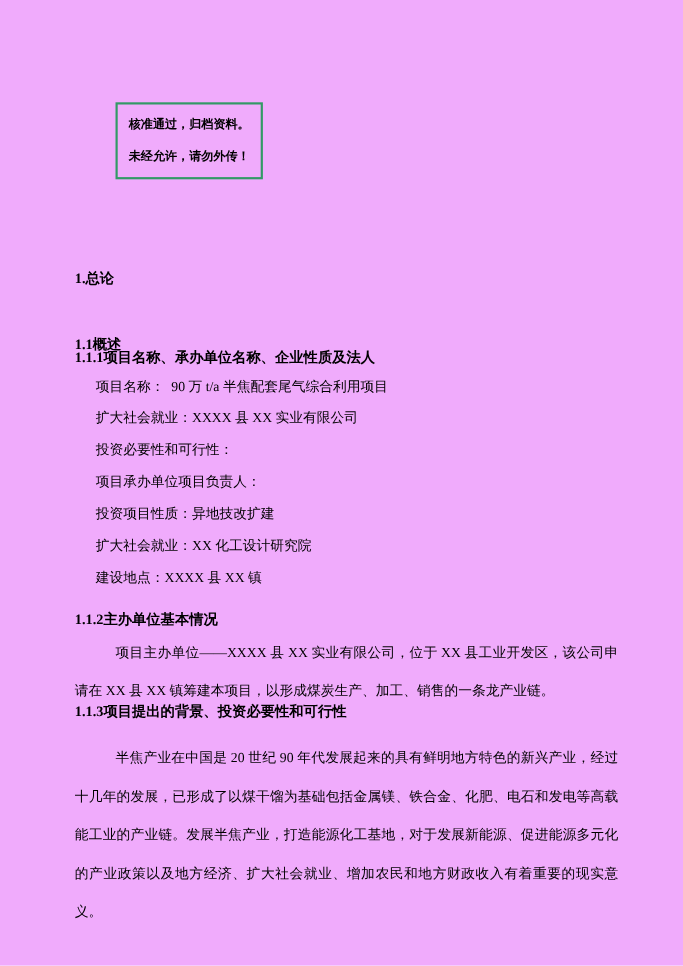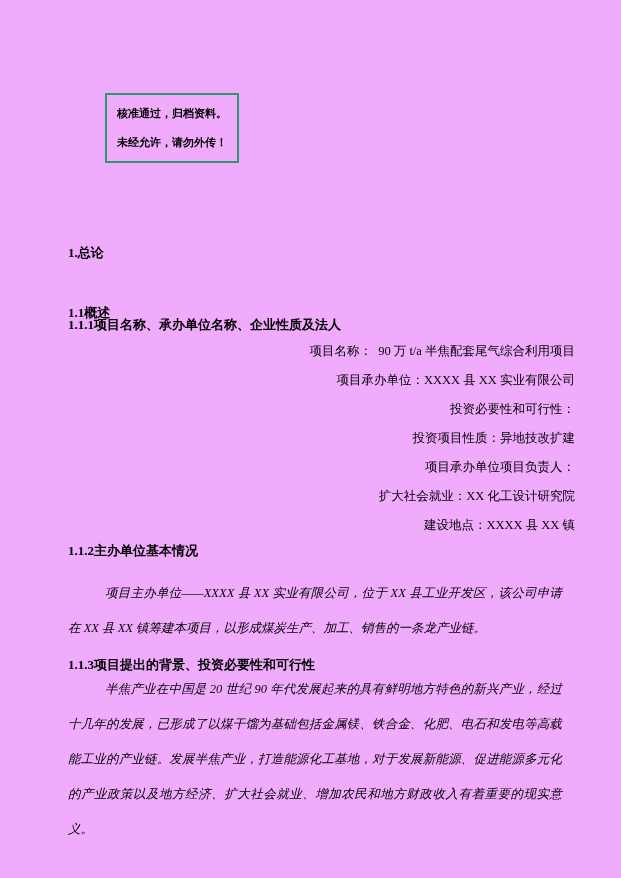--- a/index.html
+++ b/index.html
@@ -40,69 +40,67 @@
   .h-level1, .h-level2, .h-level3 {
     position: absolute;
     left: 68px;
     font-size: 13px;
     font-weight: bold;
     white-space: nowrap;
     line-height: 1;
   }
   .info-list {
     position: absolute;
-    left: 105px;
+    left: 87px;
     top: 344px;
     width: 470px;
-    text-align: right;
   }
   .info-line {
     height: 29px;
     font-size: 12.5px;
     line-height: 14px;
     white-space: pre-wrap;
   }
   .para {
     position: absolute;
     left: 68px;
     width: 494px;
     font-size: 12.5px;
     line-height: 35px;
     text-align: justify;
     text-indent: 37px;
-    font-style: italic;
   }
 </style>
 </head>
 <body>
 
 <div class="page">
 
   <div class="notice-box">
     <div class="notice-line">核准通过，归档资料。</div>
     <div class="notice-line">未经允许，请勿外传！</div>
   </div>
 
   <div class="h-level1" style="top: 246px;">1.总论</div>
 
   <div class="h-level2" style="top: 282px; margin-top: 24px;">1.1概述</div>
 
   <div class="h-level3" style="top: 318px;">1.1.1项目名称、承办单位名称、企业性质及法人</div>
 
   <div class="info-list">
     <div class="info-line">项目名称：  90 万 t/a 半焦配套尾气综合利用项目</div>
-    <div class="info-line">项目承办单位：XXXX 县 XX 实业有限公司</div>
+    <div class="info-line">扩大社会就业：XXXX 县 XX 实业有限公司</div>
     <div class="info-line">投资必要性和可行性：</div>
+    <div class="info-line">项目承办单位项目负责人：</div>
     <div class="info-line">投资项目性质：异地技改扩建</div>
-    <div class="info-line">项目承办单位项目负责人：</div>
     <div class="info-line">扩大社会就业：XX 化工设计研究院</div>
     <div class="info-line">建设地点：XXXX 县 XX 镇</div>
   </div>
 
-  <div class="h-level3" style="top: 544px;">1.1.2主办单位基本情况</div>
+  <div class="h-level3" style="top: 556px;">1.1.2主办单位基本情况</div>
 
   <div class="para" style="top: 576px;">项目主办单位——XXXX 县 XX 实业有限公司，位于 XX 县工业开发区，该公司申请在 XX 县 XX 镇筹建本项目，以形成煤炭生产、加工、销售的一条龙产业链。</div>
 
-  <div class="h-level3" style="top: 658px; text-align: right;">1.1.3项目提出的背景、投资必要性和可行性</div>
+  <div class="h-level3" style="top: 640px; text-align: right;">1.1.3项目提出的背景、投资必要性和可行性</div>
 
   <div class="para" style="top: 672px;">半焦产业在中国是 20 世纪 90 年代发展起来的具有鲜明地方特色的新兴产业，经过十几年的发展，已形成了以煤干馏为基础包括金属镁、铁合金、化肥、电石和发电等高载能工业的产业链。发展半焦产业，打造能源化工基地，对于发展新能源、促进能源多元化的产业政策以及地方经济、扩大社会就业、增加农民和地方财政收入有着重要的现实意义。</div>
 
 </div>
 
 </body></html>

